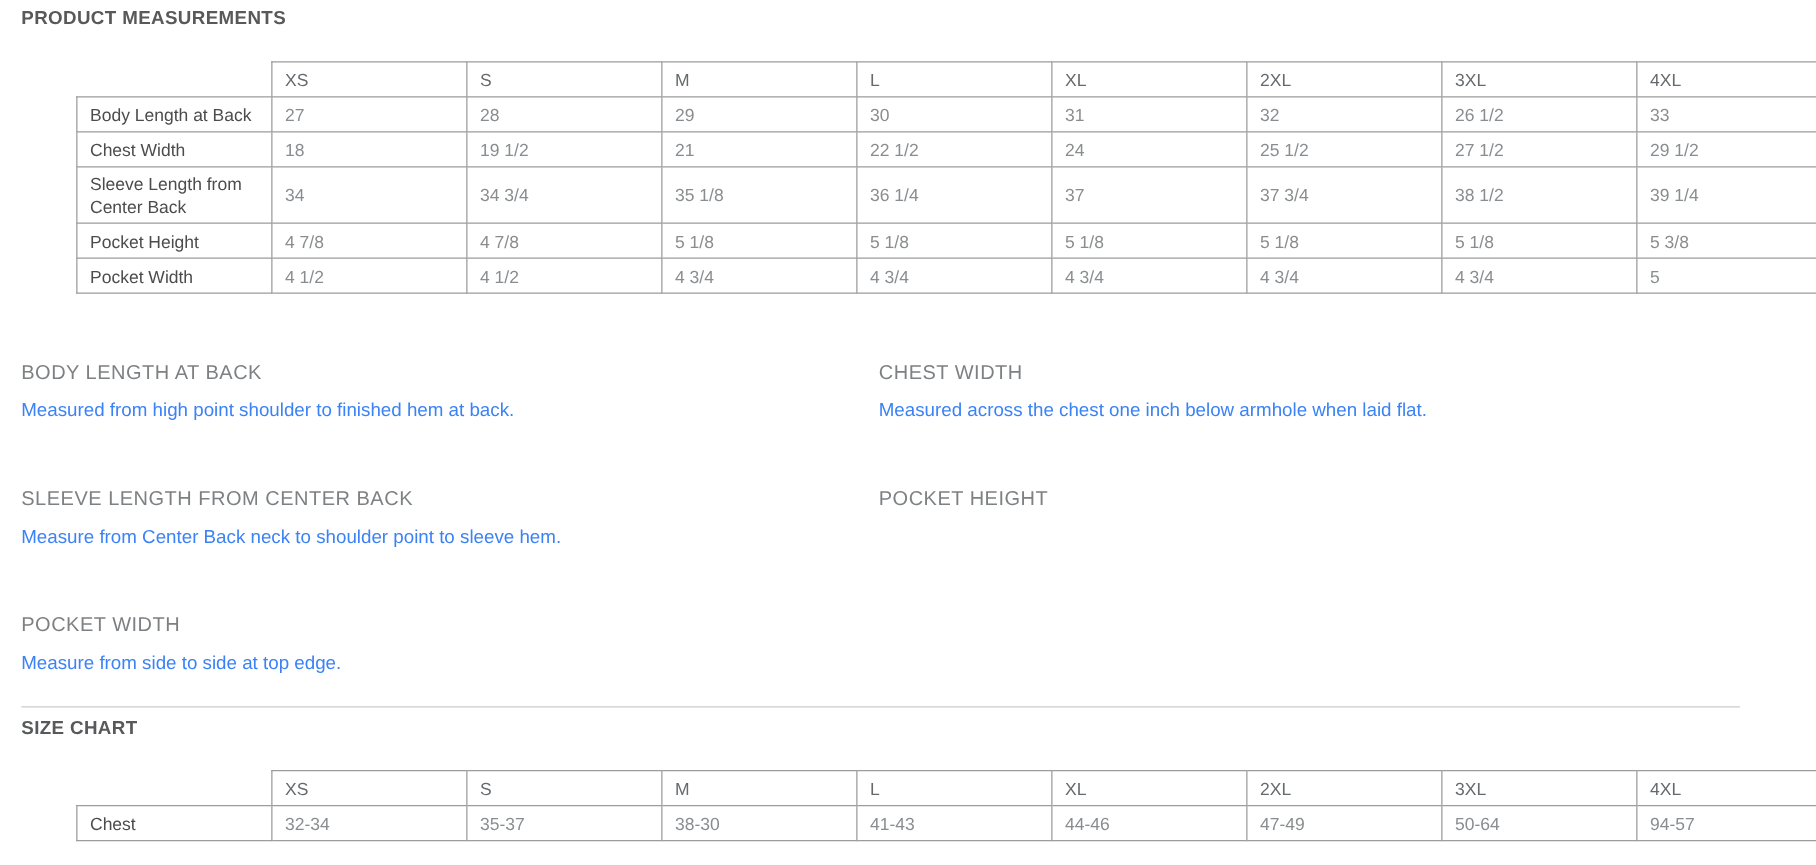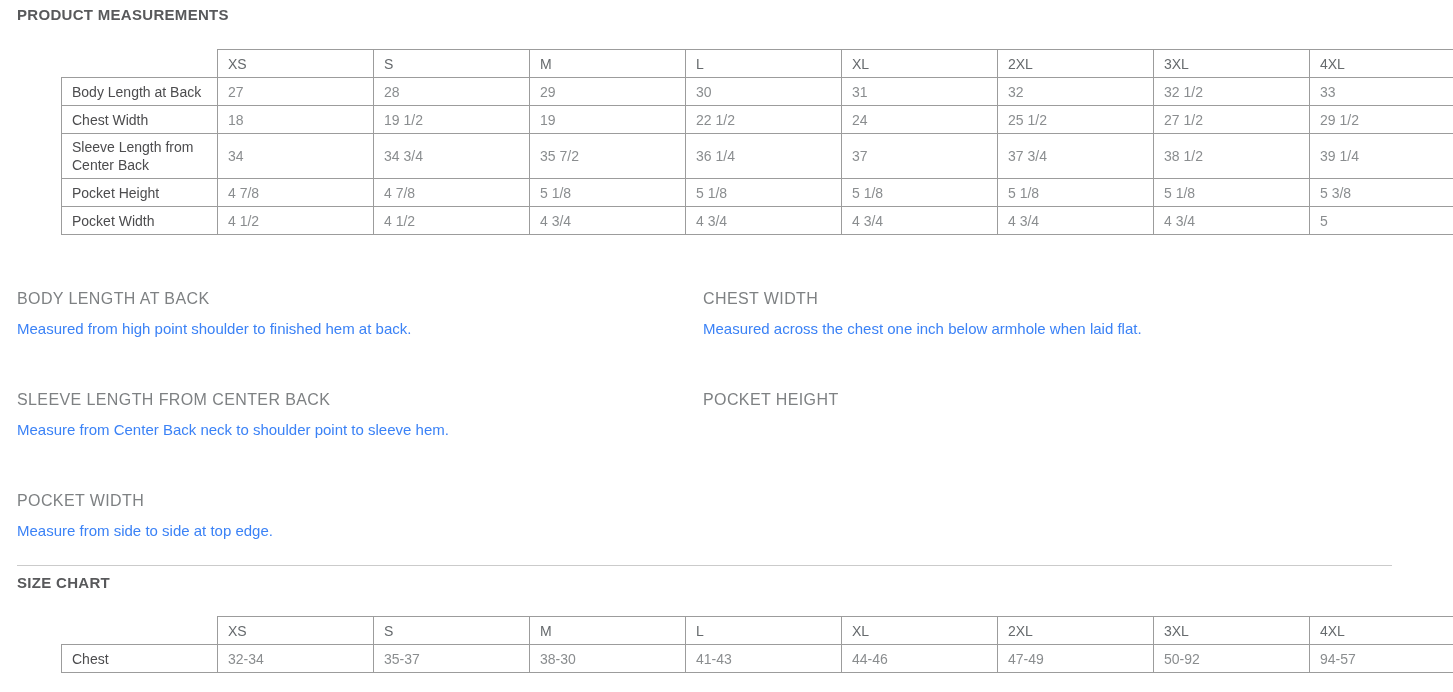--- a/index.html
+++ b/index.html
@@ -116,39 +116,39 @@
       </thead>
       <tbody>
         <tr>
           <td class="row-label">Body Length at Back</td>
           <td class="value-cell">27</td>
           <td class="value-cell">28</td>
           <td class="value-cell">29</td>
           <td class="value-cell">30</td>
           <td class="value-cell">31</td>
           <td class="value-cell">32</td>
-          <td class="value-cell">32 1/2</td>
+          <td class="value-cell">26 1/2</td>
           <td class="value-cell">33</td>
         </tr>
         <tr>
           <td class="row-label">Chest Width</td>
           <td class="value-cell">18</td>
           <td class="value-cell">19 1/2</td>
-          <td class="value-cell">19</td>
+          <td class="value-cell">21</td>
           <td class="value-cell">22 1/2</td>
           <td class="value-cell">24</td>
           <td class="value-cell">25 1/2</td>
           <td class="value-cell">27 1/2</td>
           <td class="value-cell">29 1/2</td>
         </tr>
         <tr>
           <td class="row-label">Sleeve Length from Center Back</td>
           <td class="value-cell">34</td>
           <td class="value-cell">34 3/4</td>
-          <td class="value-cell">35 7/2</td>
+          <td class="value-cell">35 1/8</td>
           <td class="value-cell">36 1/4</td>
           <td class="value-cell">37</td>
           <td class="value-cell">37 3/4</td>
           <td class="value-cell">38 1/2</td>
           <td class="value-cell">39 1/4</td>
         </tr>
         <tr>
           <td class="row-label">Pocket Height</td>
           <td class="value-cell">4 7/8</td>
           <td class="value-cell">4 7/8</td>
@@ -229,20 +229,20 @@
       </thead>
       <tbody>
         <tr>
           <td class="row-label">Chest</td>
           <td class="value-cell">32-34</td>
           <td class="value-cell">35-37</td>
           <td class="value-cell">38-30</td>
           <td class="value-cell">41-43</td>
           <td class="value-cell">44-46</td>
           <td class="value-cell">47-49</td>
-          <td class="value-cell">50-92</td>
+          <td class="value-cell">50-64</td>
           <td class="value-cell">94-57</td>
         </tr>
       </tbody>
     </table>
   </div>
 
 </div>
 
 </body></html>

